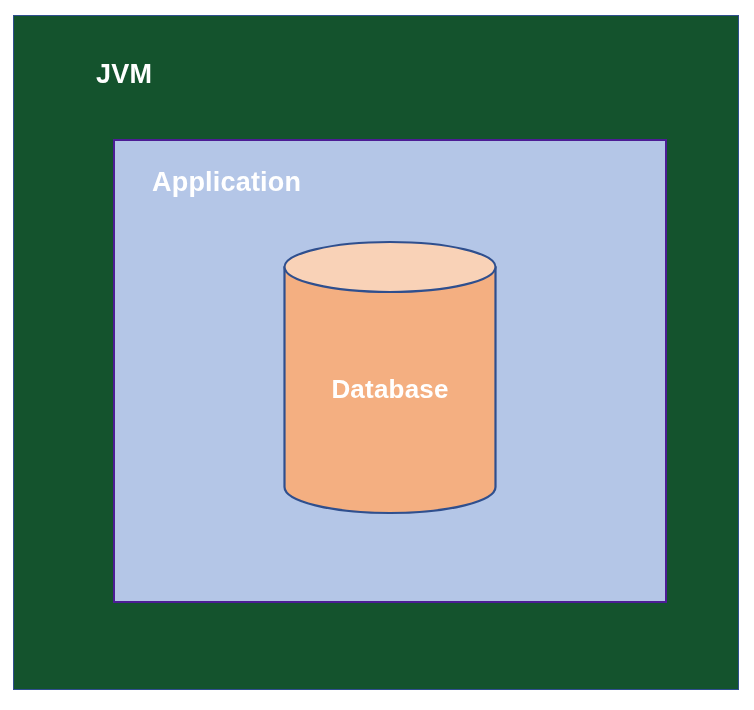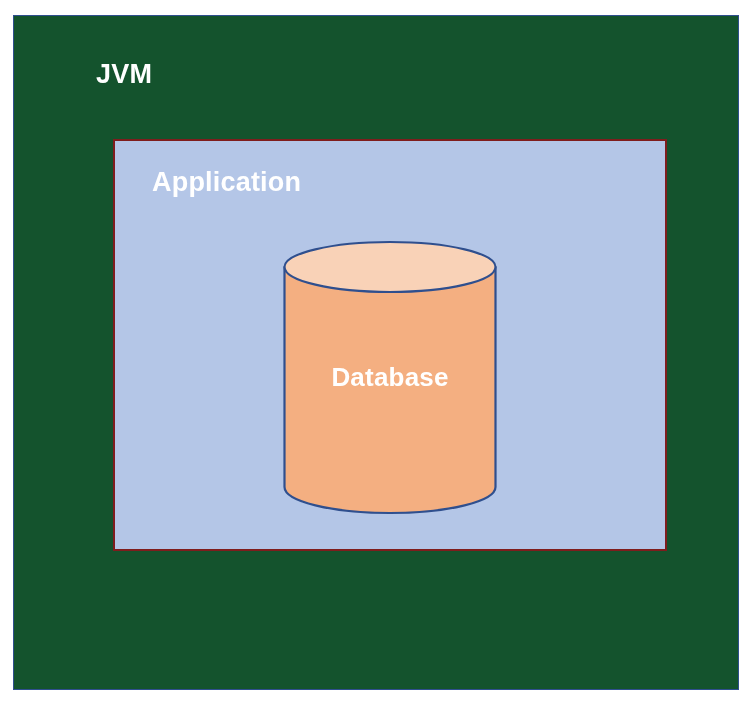--- a/index.html
+++ b/index.html
@@ -44,23 +44,23 @@
     line-height: 1.1;
     white-space: nowrap;
   }
 
   
   .application-box {
     position: absolute;
     left: 99px;
     top: 123px;
     width: 554px;
-    height: 412px;
+    height: 464px;
     background: #b4c6e7;
-    border: 2px solid #7f1d1d;
+    border: 2px solid #4c1d95;
     box-sizing: border-box;
   }
 
   .application-label {
     position: absolute;
     left: 37px;
     top: 27px;
     color: #ffffff;
     font-size: 27px;
     font-weight: bold;
@@ -81,21 +81,21 @@
   .database-cylinder svg {
     display: block;
     width: 216px;
     height: 272px;
     overflow: visible;
   }
 
   .database-label {
     position: absolute;
     left: 0;
-    top: 0;
+    top: 12px;
     width: 216px;
     height: 272px;
     display: flex;
     align-items: center;
     justify-content: center;
     color: #ffffff;
     font-size: 26px;
     font-weight: bold;
     letter-spacing: 0.2px;
     pointer-events: none;

